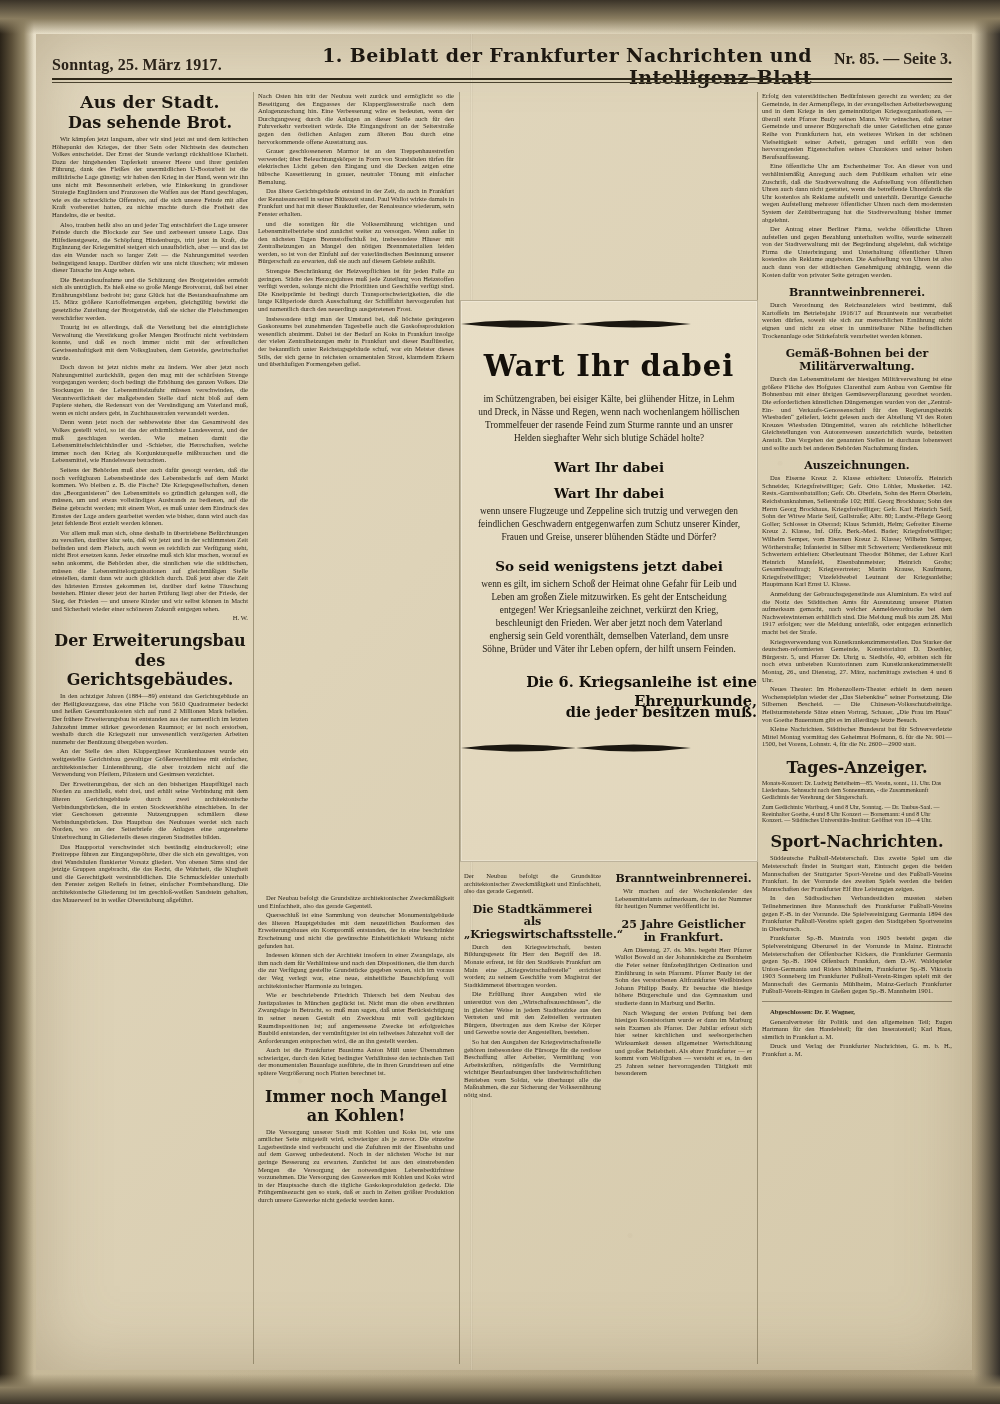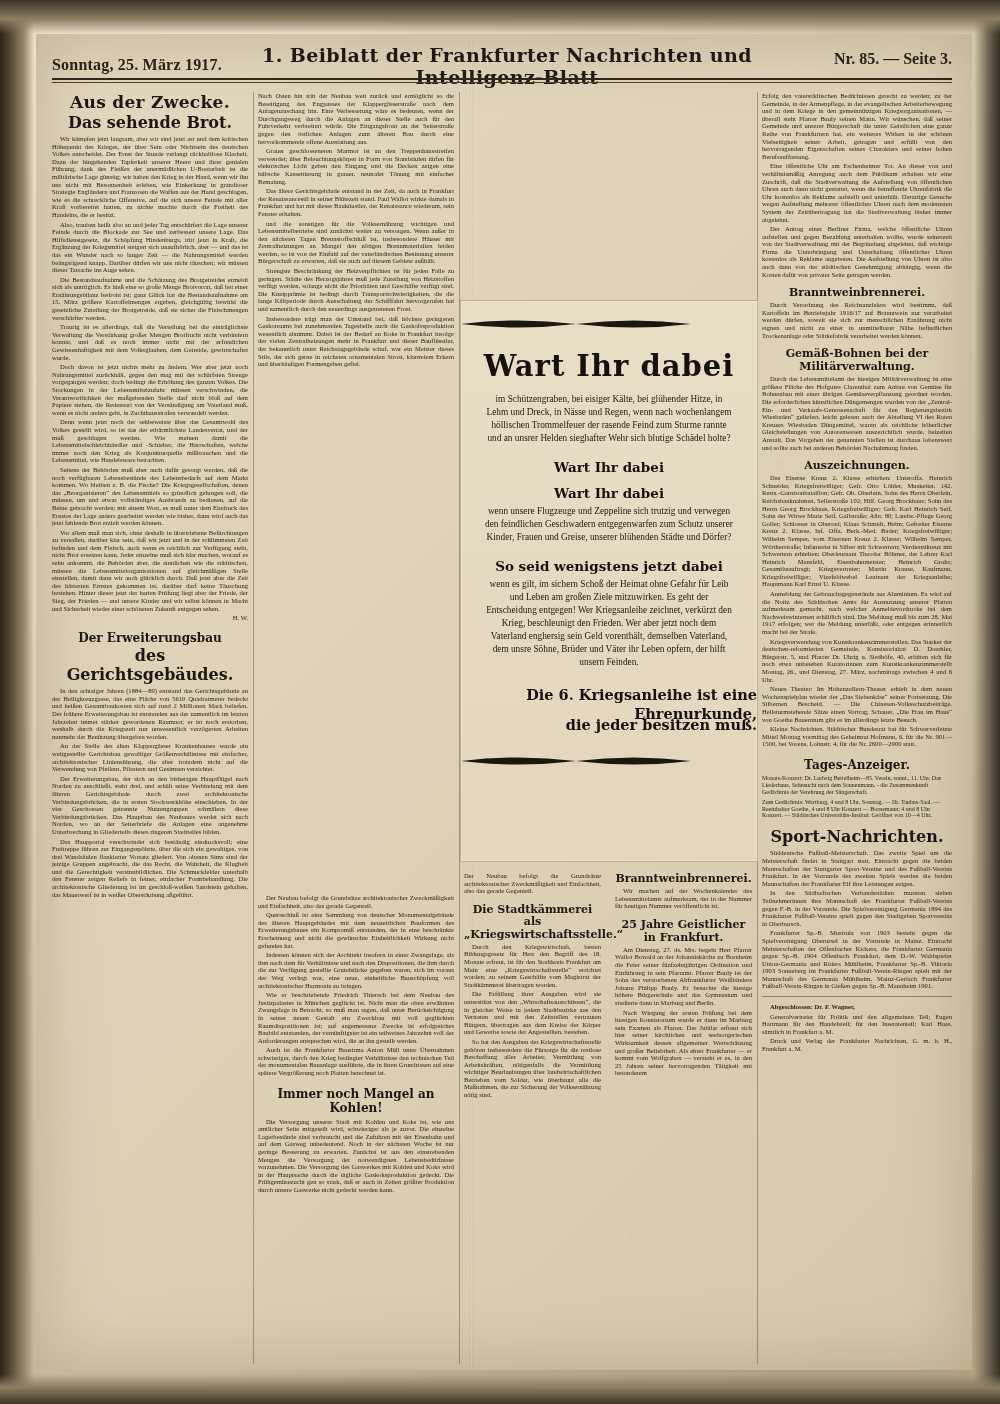--- a/index.html
+++ b/index.html
@@ -33,39 +33,39 @@
       radial-gradient(circle at 12% 22%, rgba(90,70,45,.10) 0 2px, rgba(0,0,0,0) 3px),
       radial-gradient(circle at 47% 61%, rgba(90,70,45,.09) 0 2px, rgba(0,0,0,0) 3px),
       radial-gradient(circle at 78% 33%, rgba(90,70,45,.08) 0 2px, rgba(0,0,0,0) 3px),
       radial-gradient(circle at 63% 88%, rgba(90,70,45,.08) 0 2px, rgba(0,0,0,0) 3px),
       radial-gradient(circle at 30% 77%, rgba(90,70,45,.07) 0 2px, rgba(0,0,0,0) 3px);
   }
   
   .masthead{position:absolute;left:52px;top:44px;width:900px;height:30px;}
   .mh-date{position:absolute;left:0;top:12px;font-size:16px;font-weight:bold;color:#2a2218;letter-spacing:.2px;}
   .mh-title{
-    position:absolute;left:150px;top:0;width:610px;text-align:center;
+    position:absolute;left:150px;top:0;width:610px;text-align:right;
     font-size:19px;font-weight:bold;color:#1d1811;letter-spacing:.4px;
     font-family:"DejaVu Serif", serif;
   }
   .mh-num{position:absolute;right:0;top:6px;font-size:16px;font-weight:bold;color:#2a2218;}
   .mh-rule{position:absolute;left:52px;top:78px;width:900px;height:2px;background:#2e2819;}
   .mh-rule2{position:absolute;left:52px;top:82px;width:900px;height:1px;background:#4b4330;}
 
   
   .col{position:absolute;top:92px;color:#241e15;}
   .c1{left:52px;width:196px;}
   .c2{left:258px;width:196px;}
   .c3{left:762px;width:190px;}
   .vrule{position:absolute;width:1px;background:#6e6246;opacity:.55;}
 
   .hd1{font-family:"DejaVu Serif",serif;font-weight:bold;text-align:center;color:#1c1710;}
   .hd-xl{font-size:17px;letter-spacing:.3px;margin:0 0 1px;}
   .hd-l{font-size:16px;margin:0 0 3px;}
-  .hd-m{font-size:12px;margin:10px 0 3px;}
+  .hd-m{font-size:16px;margin:10px 0 3px;}
   .hd-s{font-size:11px;margin:8px 0 2px;}
 
   p.body{
     margin:0 0 2px;
     font-size:6.6px;
     line-height:7.6px;
     text-align:justify;
     text-indent:8px;
     color:#2b2418;
     font-family:"Liberation Serif",serif;
@@ -82,21 +82,21 @@
     box-shadow:0 0 0 1px rgba(255,255,255,.25) inset;
   }
   .ad-orn{width:230px;height:14px;margin:16px auto 10px;}
   .ad-orn2{width:230px;height:14px;margin:14px auto 4px;}
   .ad-title{
     text-align:center;font-family:"DejaVu Serif",serif;font-weight:bold;
     font-size:29px;letter-spacing:1px;color:#14100a;margin:4px 0 10px;
   }
   .ad-sub{
     text-align:center;font-size:9.3px;line-height:13px;color:#1e1a12;
-    padding:0 24px;margin:0 0 14px;font-family:"Liberation Serif",serif;
+    padding:0 16px;margin:0 0 14px;font-family:"Liberation Serif",serif;
   }
   .ad-head2{
     text-align:center;font-family:"DejaVu Serif",serif;font-weight:bold;
     font-size:13.5px;color:#14100a;margin:10px 0 4px;
   }
   .ad-final{
     text-align:right;font-family:"DejaVu Serif",serif;font-weight:bold;
     font-size:14.5px;line-height:19px;color:#14100a;margin:16px 0 6px;
   }
   
@@ -128,21 +128,21 @@
     <div class="mh-num">Nr. 85. — Seite 3.</div>
   </div>
   <div class="mh-rule"></div>
   <div class="mh-rule2"></div>
 
   <div class="vrule" style="left:253px;top:92px;height:1272px;"></div>
   <div class="vrule" style="left:459px;top:92px;height:1272px;"></div>
   <div class="vrule" style="left:757px;top:92px;height:1272px;"></div>
 
   <div class="col c1">
-    <h1 class="hd1 hd-xl">Aus der Zwecke.</h1>
+    <h1 class="hd1 hd-xl">Aus der Stadt.</h1>
     <h2 class="hd1 hd-l">Das sehende Brot.</h2>
     <p class="body">Wir kämpfen jetzt langsam, aber wir sind jetzt ast und dem kritischen Höhepunkt des Krieges, der über Sein oder Nichtsein des deutschen Volkes entscheidet. Der Ernst der Stunde verlangt rückhaltlose Klarheit. Dazu der hingehenden Tapferkeit unserer Heere und ihrer genialen Führung, dank des Fleißes der unermüdlichen U-Bootarbeit ist die militärische Lage günstig; wir haben den Krieg in der Hand, wenn wir ihn uns nicht mit Besonnenheit erleben, wie Einkerkung in grandioser Strategie Engländern und Franzosen die Waffen aus der Hand geschlagen, wie es die schreckliche Offensive, auf die sich unsere Feinde mit aller Kraft vorbereitet hatten, zu nichte machte durch die Freiheit des Handelns, die er besitzt.</p>
     <p class="body">Also, trauben heißt also an und jeder Tag entschärfert die Lage unserer Feinde durch die Blockade zur See und zerbessert unsere Lage. Das Hilfsdienstgesetz, die Schöpfung Hindenburgs, tritt jetzt in Kraft, die Ergänzung der Kriegsmittel steigert sich unaufhörlich, aber — und das ist das ein Wunder nach so langer Zeit — die Nahrungsmittel werden beängstigend knapp. Darüber dürfen wir uns nicht täuschen; wir müssen dieser Tatsache ins Auge sehen.</p>
     <p class="body">Die Bestandsaufnahme und die Schätzung des Brotgetreides ermeldt sich als untrüglich. Es hieß eine so große Menge Brotvorrat, daß bei einer Ernährungsbilanz bedroht ist; ganz Glück hat die Bestandsaufnahme am 15. März größere Kartoffelmengen ergeben, gleichgültig bewirkt die gesetzliche Zuteilung der Brotgetreide, daß sie sicher die Fleischmengen verschärfter werden.</p>
     <p class="body">Traurig ist es allerdings, daß die Verteilung bei die einträglichste Verwaltung die Verstärkung großer Mengen Brotfrucht nicht verbindern konnte, und daß es noch immer nicht mit der erfreulichen Gewissenhaftigkeit mit dem Volksglauben, dem Getreide, gewirtschaftet wurde.</p>
     <p class="body">Doch davon ist jetzt nichts mehr zu ändern. Wer aber jetzt noch Nahrungsmittel zurückhält, gegen den mag mit der schärfsten Strenge vorgegangen werden; doch bedingt die Erhöhung des ganzen Volkes. Die Stockungen in der Lebensmittelzufuhr müssen verschwinden, die Verantwortlichkeit der maßgebenden Stelle darf nicht bloß auf dem Papiere stehen, die Redensart von der Versündigung am Vaterland muß, wenn es nicht anders geht, in Zuchthausstrafen verwandelt werden.</p>
     <p class="body">Denn wenn jetzt noch der sehbeweiste über das Gesamtwohl des Volkes gestellt wird, so ist das der erbärmlichste Landesverrat, und der muß geschlagen werden. Wie meinen damit die Lebensmittelschleichhändler und -Schieber, die Herrschaften, welche immer noch den Krieg als Konjunkturquelle mißbrauchen und die Lebensmittel, wie Handelsware betrachten.</p>
     <p class="body">Seitens der Behörden muß aber auch dafür gesorgt werden, daß die noch verfügbaren Lebensbestände des Lebensbedarfs auf dem Markt kommen. Wo bleiben z. B. die Fische? Die Kriegsgesellschaften, denen das „Beorganisieren“ des Lebensmittels so gründlich gelungen soll, die müssen, um und etwas vollständiges Ausbrands zu bedienen, auf die Beine gebracht werden; mit einem Wort, es muß unter dem Eindruck des Ernstes der Lage anders gearbeitet werden wie bisher, dann wird auch das jetzt fehlende Brot erzielt werden können.</p>
     <p class="body">Vor allem muß man sich, ohne deshalb in übertriebene Befürchtungen zu versallen, darüber klar sein, daß wir jetzt und in der schlimmsten Zeit befinden und dem Fleisch, auch wenn es reichlich zur Verfügung steht, nicht Brot ersetzen kann. Jeder einzelne muß sich klar machen, worauf es sehn ankommt, die Behörden aber, die sinnlichen wie die städtischen, müssen die Lebensmittelorganisationen auf gleichmäßigen Stelle einstellen, damit dann wir auch glücklich durch. Daß jetzt aber die Zeit des härtesten Ernstes gekommen ist, darüber darf keine Täuschung bestehen. Hinter dieser jetzt der harten Prüfung liegt aber der Friede, der Sieg, der Frieden — und unsere Kinder und wir selbst können in Macht und Sicherheit wieder einer schöneren Zukunft entgegen sehen.</p>
     <div class="sig">H. W.</div>

